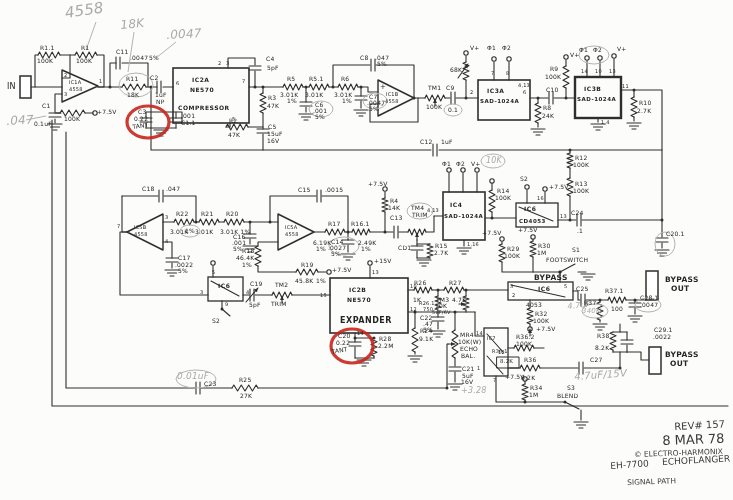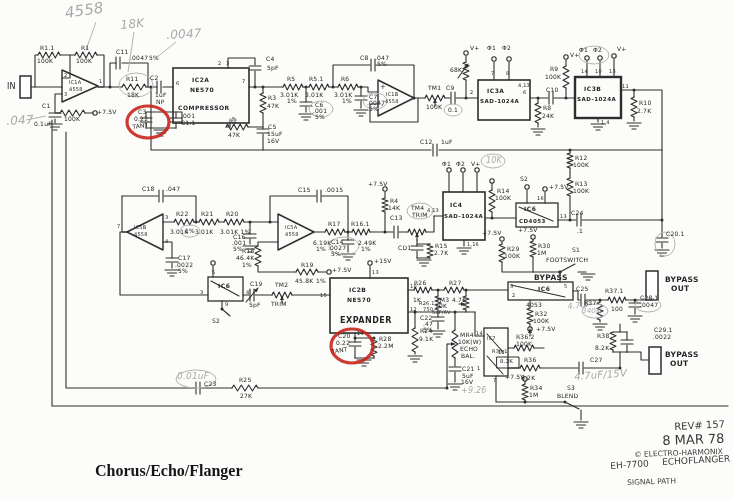--- a/index.html
+++ b/index.html
@@ -733,21 +733,21 @@
       <span class="lb" style="left: 378px; top: 343px; font-size: 6px;">2.2M</span>
       <span class="lb" style="left: 420px; top: 328px; font-size: 6px;">R24</span>
       <span class="lb" style="left: 419px; top: 336px; font-size: 6px;">9.1K</span>
       <span class="lb" style="left: 460px; top: 332px; font-size: 6px;">MR4</span>
       <span class="lb" style="left: 458px; top: 339px; font-size: 6px;">10K(W)</span>
       <span class="lb" style="left: 460px; top: 346px; font-size: 6px;">ECHO</span>
       <span class="lb" style="left: 461px; top: 353px; font-size: 6px;">BAL.</span>
       <span class="lb" style="left: 462px; top: 366px; font-size: 6px;">C21</span>
       <span class="lb" style="left: 462px; top: 373px; font-size: 6px;">5uF</span>
       <span class="lb" style="left: 461px; top: 379px; font-size: 6px;">16V</span>
-      <span class="lb pencil" style="left: 461px; top: 387px; font-size: 8px;">+9.26</span>
+      <span class="lb pencil" style="left: 461px; top: 387px; font-size: 8px;">+3.28</span>
       <span class="lb" style="left: 275px; top: 282px; font-size: 6px;">TM2</span>
       <span class="lb" style="left: 271px; top: 301px; font-size: 6px;">TRIM</span>
       <span class="lb" style="left: 250px; top: 281px; font-size: 6px;">C19</span>
       <span class="lb" style="left: 249px; top: 302px; font-size: 6px;">5pF</span>
       <span class="lb" style="left: 212px; top: 270px; font-size: 5px;">5</span>
       <span class="lb blk" style="left: 218px; top: 283px; font-size: 6px;">IC6</span>
       <span class="lb" style="left: 200px; top: 290px; font-size: 5px;">3</span>
       <span class="lb" style="left: 246px; top: 290px; font-size: 5px;">4</span>
       <span class="lb" style="left: 225px; top: 302px; font-size: 5px;">9</span>
       <span class="lb" style="left: 212px; top: 318px; font-size: 6px;">S2</span>
@@ -763,21 +763,20 @@
       <span class="lb" style="left: 487px; top: 336px; font-size: 5px;">IC7</span>
       <span class="lb" style="left: 476px; top: 331px; font-size: 5px;">14</span>
       <span class="lb" style="left: 477px; top: 366px; font-size: 5px;">1</span>
       <span class="lb" style="left: 493px; top: 378px; font-size: 5px;">7</span>
       <span class="lb" style="left: 498px; top: 350px; font-size: 5px;">12</span>
       <span class="lb pencil" style="left: 64px; top: 6px; font-size: 15px; transform: rotate(-8deg);">4558</span>
       <span class="lb pencil" style="left: 120px; top: 19px; font-size: 12px; transform: rotate(-5deg);">18K</span>
       <span class="lb pencil" style="left: 166px; top: 29px; font-size: 12px; transform: rotate(-3deg);">.0047</span>
       <span class="lb pencil" style="left: 6px; top: 115px; font-size: 12px; transform: rotate(-3deg);">.047</span>
     </div>
-  <div id="caption">Chorus/Echo/Flanger</div>
   <div id="stamp">
     <span class="st st-rev">REV# 157</span>
     <span class="st st-date">8 MAR 78</span>
     <span class="st st-copy">© ELECTRO-HARMONIX</span>
     <span class="st st-model">EH-7700</span>
     <span class="st st-name">ECHOFLANGER</span>
     <span class="st st-sub">SIGNAL PATH</span>
   </div>
 </div>
 

